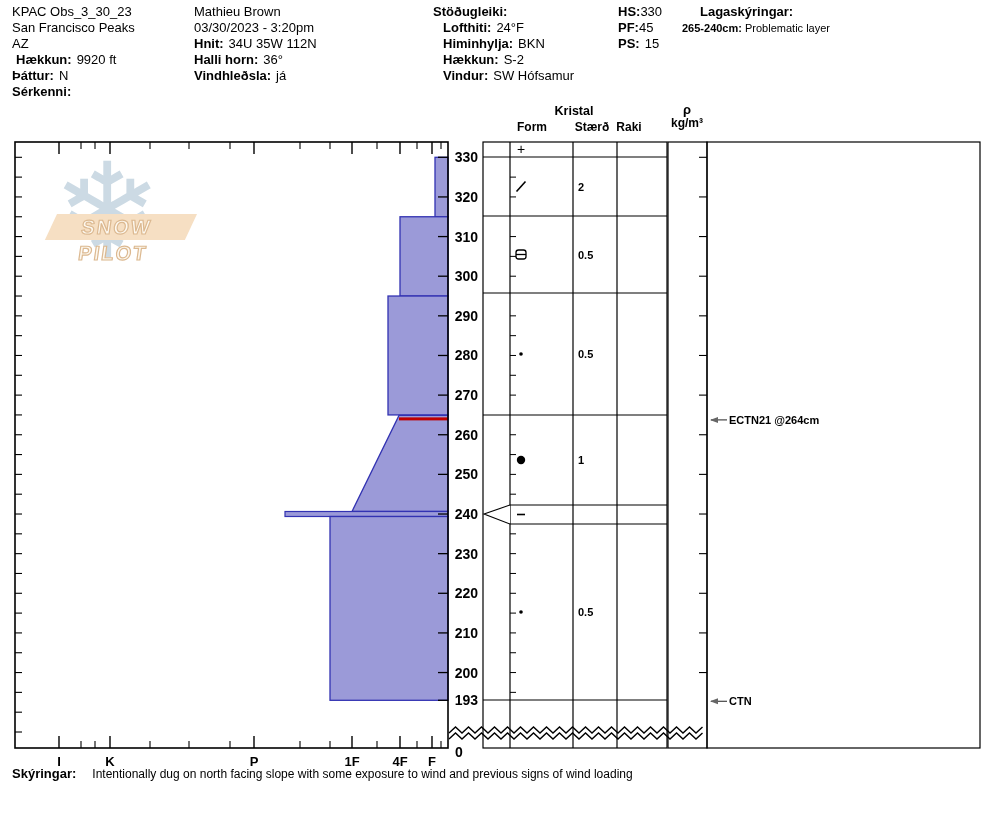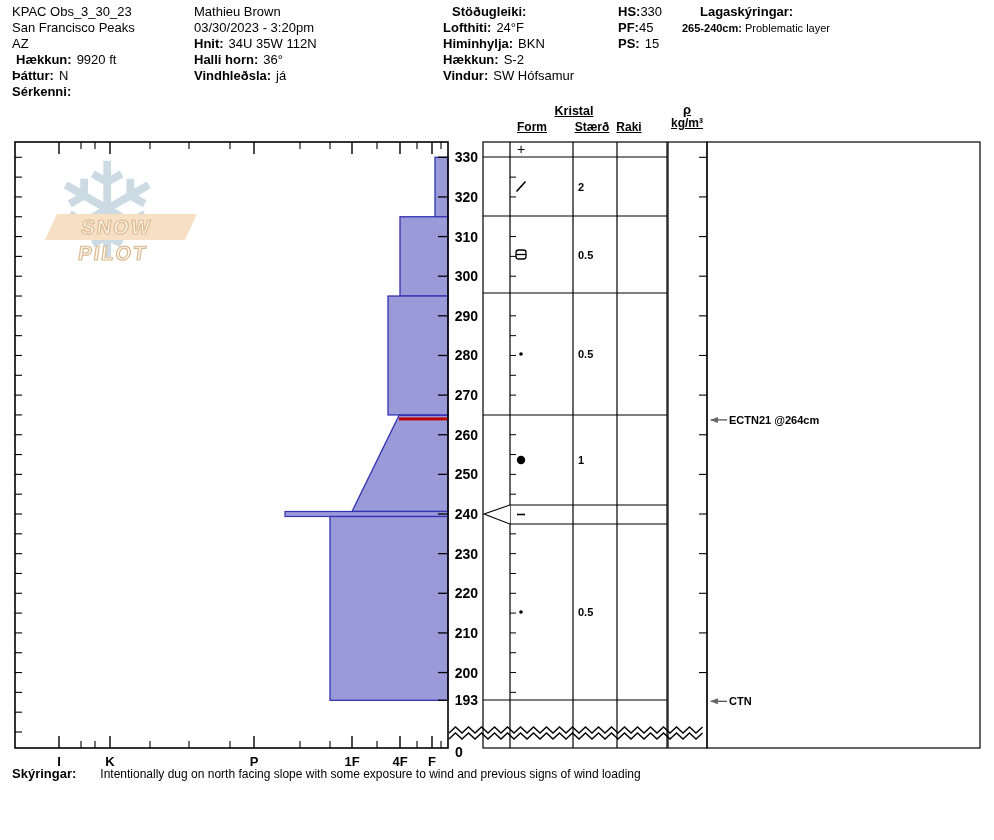--- a/index.html
+++ b/index.html
@@ -2,23 +2,23 @@
 <html><head>
 <meta charset="utf-8">
 <style>
   html,body{margin:0;padding:0;background:#fff;}
   .page{position:relative;width:994px;height:840px;background:#fff;overflow:hidden;
         font-family:"Liberation Sans","DejaVu Sans",sans-serif;color:#000;}
   .hline{position:absolute;font-size:13px;white-space:nowrap;line-height:15px;}
   .b{font-weight:bold;}
   .v{margin-left:5px;text-align:right;}
   .small{font-size:11px;}
-  .colhead{position:absolute;font-size:12px;font-weight:bold;white-space:nowrap;text-align:center;text-decoration:underline;}
+  .colhead{position:absolute;font-size:12px;font-weight:bold;white-space:nowrap;text-align:center;}
   .footer{position:absolute;left:12px;top:766px;font-size:12px;white-space:nowrap;}
-  .footer .flabel{font-weight:bold;font-size:13px;margin-right:24px;}
+  .footer .flabel{font-weight:bold;font-size:13px;margin-right:16px;}
   #chart-svg{position:absolute;left:0;top:0;z-index:2;}
   svg text{font-family:"Liberation Sans","DejaVu Sans",sans-serif;}
   .wm-flake{position:absolute;left:52px;top:146px;font-size:132px;line-height:1;z-index:0;}
   .wm-band{position:absolute;left:57px;top:214px;width:140px;height:26px;z-index:1;
            transform:skewX(-25deg);transform-origin:0 0;text-align:center;}
   .wm-text{display:inline-block;transform:skewX(18deg);font-size:20px;font-weight:bold;
            letter-spacing:2px;line-height:26px;-webkit-text-stroke:1.2px #dcb991;}
 </style>
 </head>
 <body>
@@ -230,21 +230,21 @@
   <div class="hline" style="left:194px;top:36px;z-index:3">
     <span class="b">Hnit:</span><span class="v">34U 35W 112N</span>
   </div>
   <div class="hline" style="left:194px;top:52px;z-index:3">
     <span class="b">Halli horn:</span><span class="v">36°</span>
   </div>
   <div class="hline" style="left:194px;top:68px;z-index:3">
     <span class="b">Vindhleðsla:</span><span class="v">já</span>
   </div>
 
-  <div class="hline" style="left:452px;top:4px;z-index:3">
+  <div class="hline" style="left:433px;top:4px;z-index:3">
     <span class="b">Stöðugleiki:</span><span class="v"></span>
   </div>
   <div class="hline" style="left:443px;top:20px;z-index:3">
     <span class="b">Lofthiti:</span><span class="v">24°F</span>
   </div>
   <div class="hline" style="left:443px;top:36px;z-index:3">
     <span class="b">Himinhylja:</span><span class="v">BKN</span>
   </div>
   <div class="hline" style="left:443px;top:52px;z-index:3">
     <span class="b">Hækkun:</span><span class="v">S-2</span>

